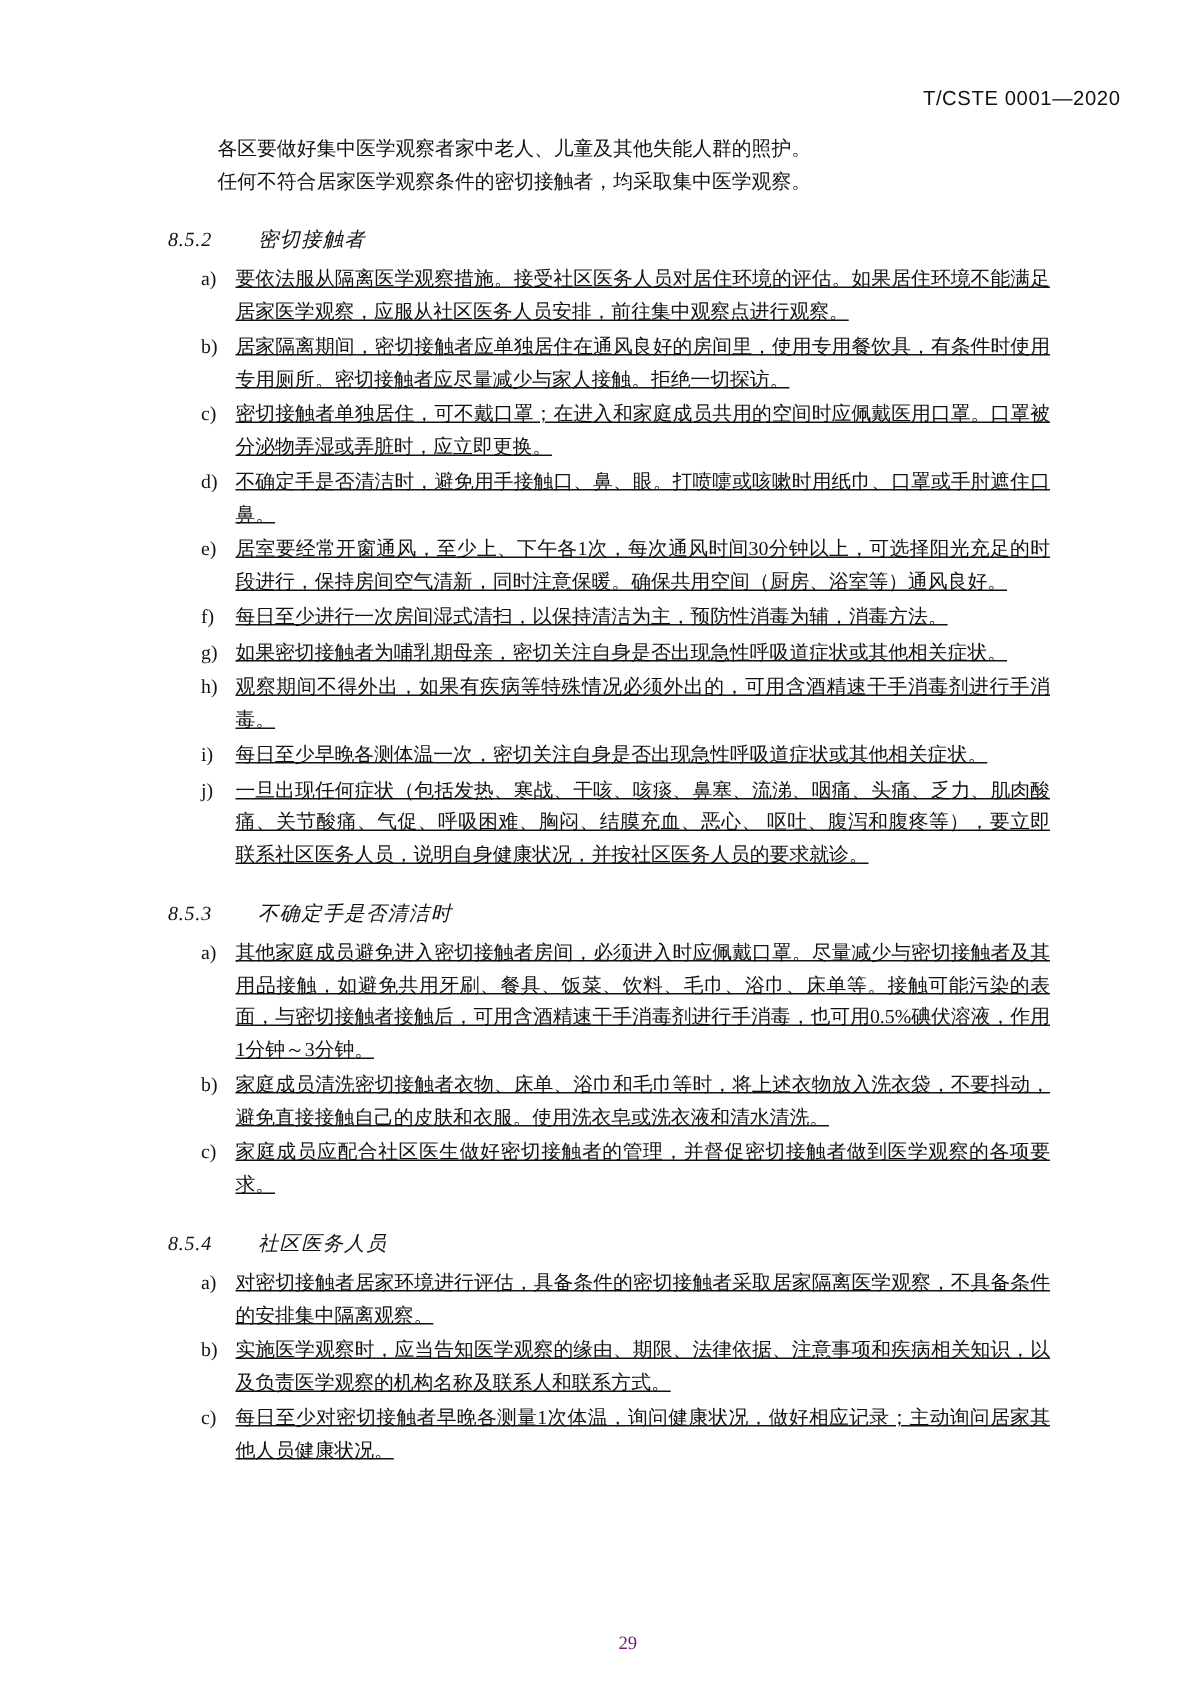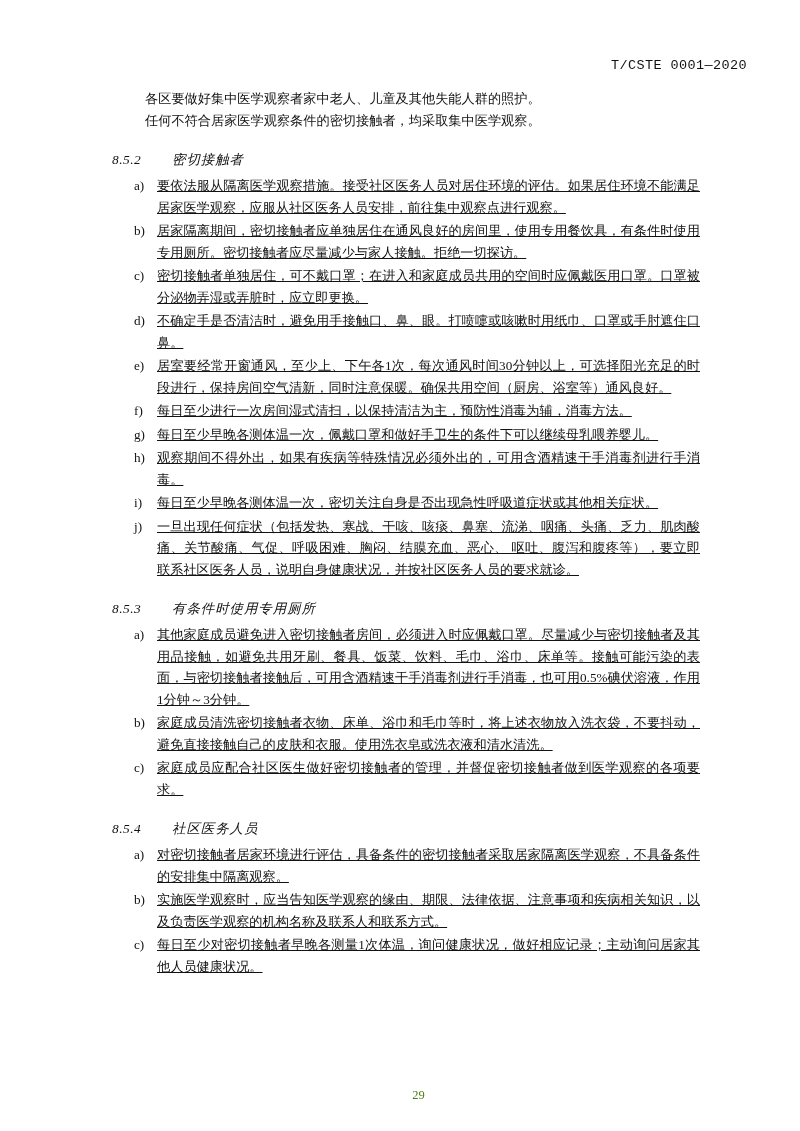--- a/index.html
+++ b/index.html
@@ -21,21 +21,21 @@
     width: 800px;
     height: 1131px;
     box-sizing: border-box;
   }
   .header {
     position: absolute;
     top: 58px;
     right: 53px;
     font-size: 13.5px;
     letter-spacing: 0.4px;
-    font-family: Liberation Mono, monospace;
+    font-family: Liberation Sans, sans-serif;
     color: #111;
     white-space: nowrap;
   }
   .content {
     position: absolute;
     left: 112px;
     top: 88px;
     width: 588px;
   }
   .para {
@@ -97,21 +97,21 @@
     text-justify: inter-ideograph;
     text-decoration: underline;
   }
   .footer {
     position: absolute;
     left: 0;
     right: 0;
     top: 1088px;
     text-align: center;
     font-size: 12.5px;
-    color: #4d7c0f;
+    color: #701a75;
     padding-left: 37px;
   }
 </style>
 </head>
 <body>
 
 <div class="page">
 
   <div class="header">T/CSTE 0001—2020</div>
 
@@ -146,39 +146,39 @@
       <li>
         <span class="marker">e)</span>
         <span class="itemtext">居室要经常开窗通风，至少上、下午各1次，每次通风时间30分钟以上，可选择阳光充足的时段进行，保持房间空气清新，同时注意保暖。确保共用空间（厨房、浴室等）通风良好。</span>
       </li>
       <li>
         <span class="marker">f)</span>
         <span class="itemtext">每日至少进行一次房间湿式清扫，以保持清洁为主，预防性消毒为辅，消毒方法。</span>
       </li>
       <li>
         <span class="marker">g)</span>
-        <span class="itemtext">每日至少早晚各测体温一次，佩戴口罩和做好手卫生的条件下可以继续母乳喂养婴儿。</span>
+        <span class="itemtext">如果密切接触者为哺乳期母亲，密切关注自身是否出现急性呼吸道症状或其他相关症状。</span>
       </li>
       <li>
         <span class="marker">h)</span>
         <span class="itemtext">观察期间不得外出，如果有疾病等特殊情况必须外出的，可用含酒精速干手消毒剂进行手消毒。</span>
       </li>
       <li>
         <span class="marker">i)</span>
         <span class="itemtext">每日至少早晚各测体温一次，密切关注自身是否出现急性呼吸道症状或其他相关症状。</span>
       </li>
       <li>
         <span class="marker">j)</span>
         <span class="itemtext">一旦出现任何症状（包括发热、寒战、干咳、咳痰、鼻塞、流涕、咽痛、头痛、乏力、肌肉酸痛、关节酸痛、气促、呼吸困难、胸闷、结膜充血、恶心、 呕吐、腹泻和腹疼等），要立即联系社区医务人员，说明自身健康状况，并按社区医务人员的要求就诊。</span>
       </li>
     </ul>
 
     <div class="heading">
       <span class="num">8.5.3</span>
-      <span class="htext">有条件时使用专用厕所</span>
+      <span class="htext">不确定手是否清洁时</span>
     </div>
     <ul class="list">
       <li>
         <span class="marker">a)</span>
         <span class="itemtext">其他家庭成员避免进入密切接触者房间，必须进入时应佩戴口罩。尽量减少与密切接触者及其用品接触，如避免共用牙刷、餐具、饭菜、饮料、毛巾、浴巾、床单等。接触可能污染的表面，与密切接触者接触后，可用含酒精速干手消毒剂进行手消毒，也可用0.5%碘伏溶液，作用1分钟～3分钟。</span>
       </li>
       <li>
         <span class="marker">b)</span>
         <span class="itemtext">家庭成员清洗密切接触者衣物、床单、浴巾和毛巾等时，将上述衣物放入洗衣袋，不要抖动，避免直接接触自己的皮肤和衣服。使用洗衣皂或洗衣液和清水清洗。</span>
       </li>

